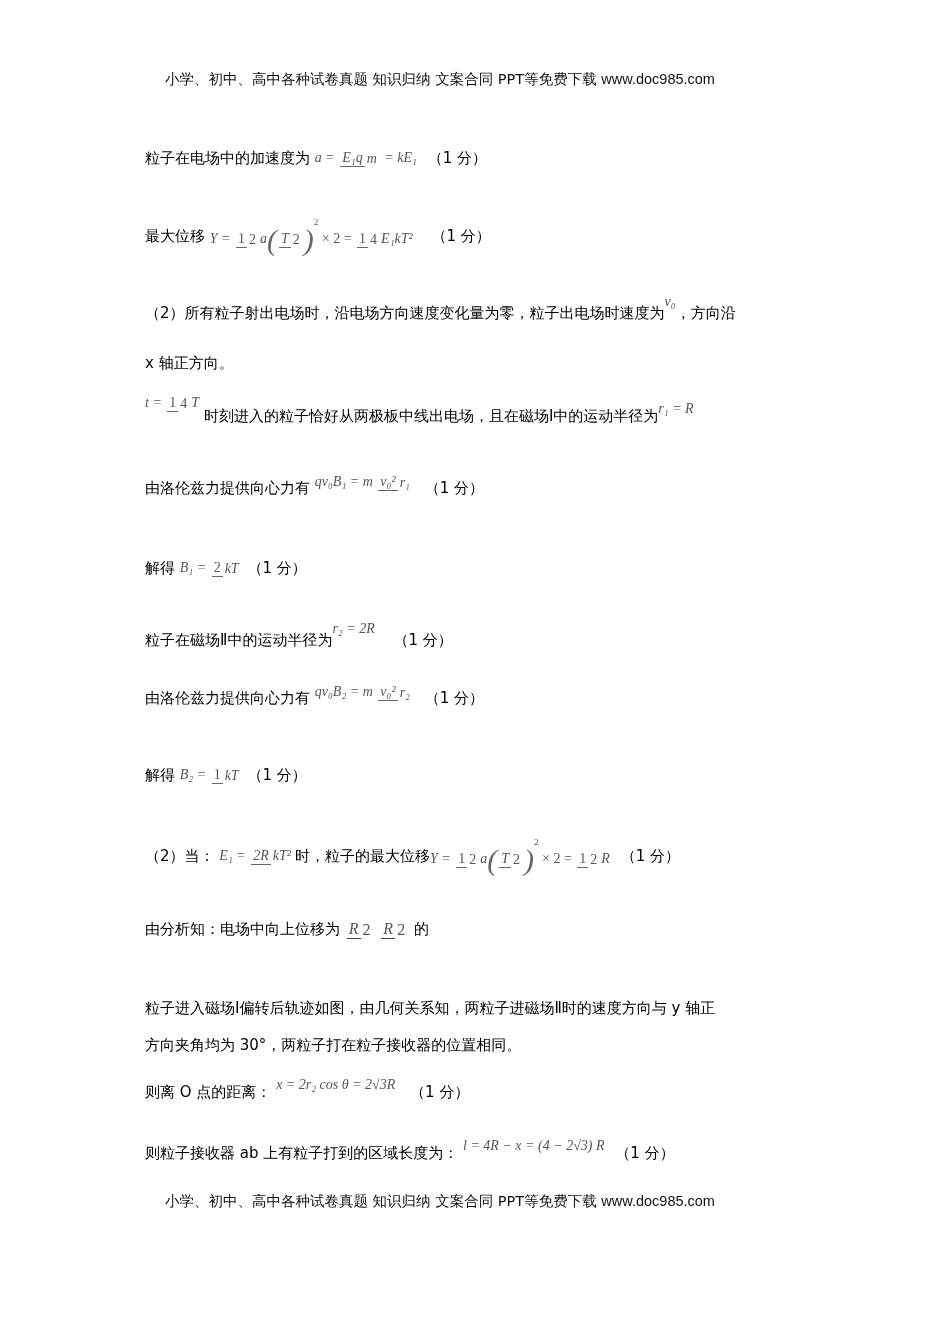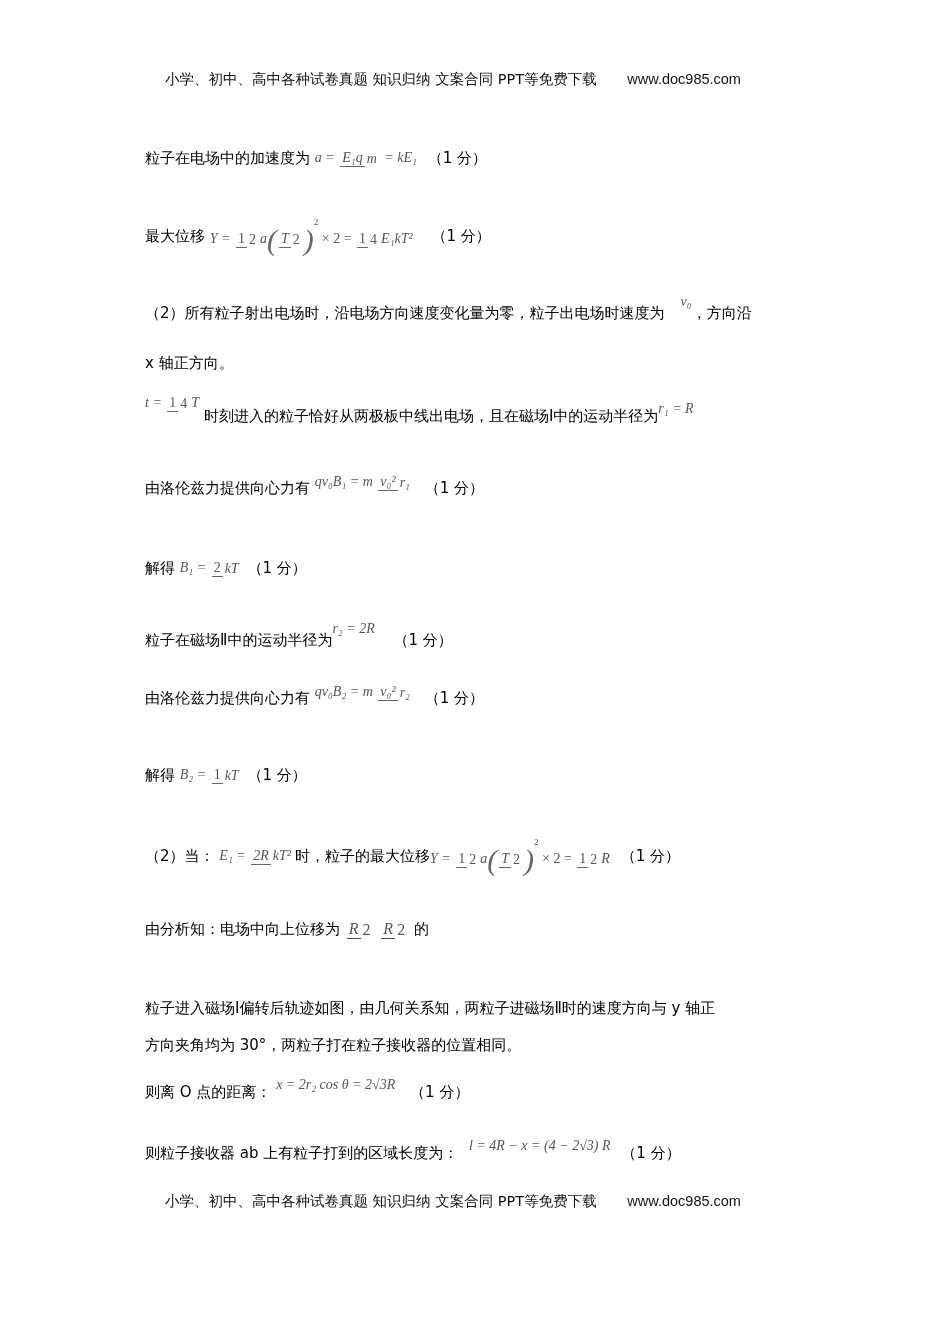--- a/index.html
+++ b/index.html
@@ -1,20 +1,20 @@
 <!DOCTYPE html>
 <html><head>
 <meta charset="utf-8">
 <style>
   html, body { margin: 0; padding: 0; background: #ffffff; }
   body { width: 950px; height: 1344px; position: relative; overflow: hidden;
          font-family: "DejaVu Sans", "Liberation Sans", sans-serif; color: #000; }
   .line { position: absolute; left: 145px; font-size: 15px; white-space: nowrap; line-height: 1; }
   .hdr { position: absolute; left: 165px; font-size: 14.5px; white-space: nowrap; color: #111; }
-  .hdr .url { margin-left: 26px; font-family: "Liberation Sans", sans-serif; }
+  .hdr .url { font-family: "Liberation Sans", sans-serif; }
   .m { font-family: "Liberation Serif", "DejaVu Serif", serif; font-style: italic; color: #555; font-size: 14px; }
   .mu { font-family: "Liberation Serif", "DejaVu Serif", serif; font-style: normal; color: #555; font-size: 14px; }
   .frac { display: inline-flex; align-items: center; vertical-align: middle; margin: 0 2px; }
   .frac .num { border-bottom: 1px solid #666; padding: 0 2px; line-height: 1.15; }
   .frac .den { line-height: 1.15; padding: 0 2px; }
   .sup { font-size: 9px; vertical-align: 7px; }
   .paren { font-size: 30px; font-family: "Liberation Serif", serif; color: #666; font-weight: 200; vertical-align: middle; }
   .score { margin-left: 6px; }
   .formula { display: inline-block; vertical-align: middle; position: relative; }
   .raise { position: relative; top: -10px; }
@@ -54,21 +54,21 @@
     <span class="mu">× 2 =</span>
     <span class="frac">
         <span class="num mu">1</span>
         <span class="den mu">4</span>
       </span><span>E₁kT²</span>
   </span>
   <span class="score" style="margin-left:14px;">（1 分）</span>
 </div>
 
 <div class="line" style="top:306px;left:145px;">
-  <span>（2）所有粒子射出电场时，沿电场方向速度变化量为零，粒子出电场时速度为</span><span class="m raise" style="top:-12px;margin-left:16px;">v₀</span><span>，方向沿</span>
+  <span>（2）所有粒子射出电场时，沿电场方向速度变化量为零，粒子出电场时速度为</span><span class="m raise" style="top:-12px;">v₀</span><span>，方向沿</span>
 </div>
 <div class="line" style="top:356px;">x 轴正方向。</div>
 
 <div class="line" style="top:395px;">
   <span class="formula m" style="vertical-align:top;">
     <span>t =</span>
     <span class="frac">
         <span class="num mu">1</span>
         <span class="den mu">4</span>
       </span><span>T</span>
@@ -172,20 +172,20 @@
 <div class="line" style="top:1038px;">方向夹角均为 30°，两粒子打在粒子接收器的位置相同。</div>
 
 <div class="line" style="top:1085px;">
   <span>则离 O 点的距离：</span>
   <span class="m raise" style="top:-8px;">x = 2r₂ cos θ = 2√3R</span>
   <span class="score" style="margin-left:10px;">（1 分）</span>
 </div>
 
 <div class="line" style="top:1146px;">
   <span>则粒子接收器 ab 上有粒子打到的区域长度为：</span>
-  <span class="m raise" style="top:-8px;margin-left:6px;">l = 4R − x = (4 − 2√3) R</span>
+  <span class="m raise" style="top:-8px;margin-left:0;">l = 4R − x = (4 − 2√3) R</span>
   <span class="score">（1 分）</span>
 </div>
 
 <div class="hdr" style="top:1192px;">
   <span>小学、初中、高中各种试卷真题  知识归纳  文案合同  PPT等免费下载</span>
   <span class="url">www.doc985.com</span>
 </div>
 
 </body></html>

